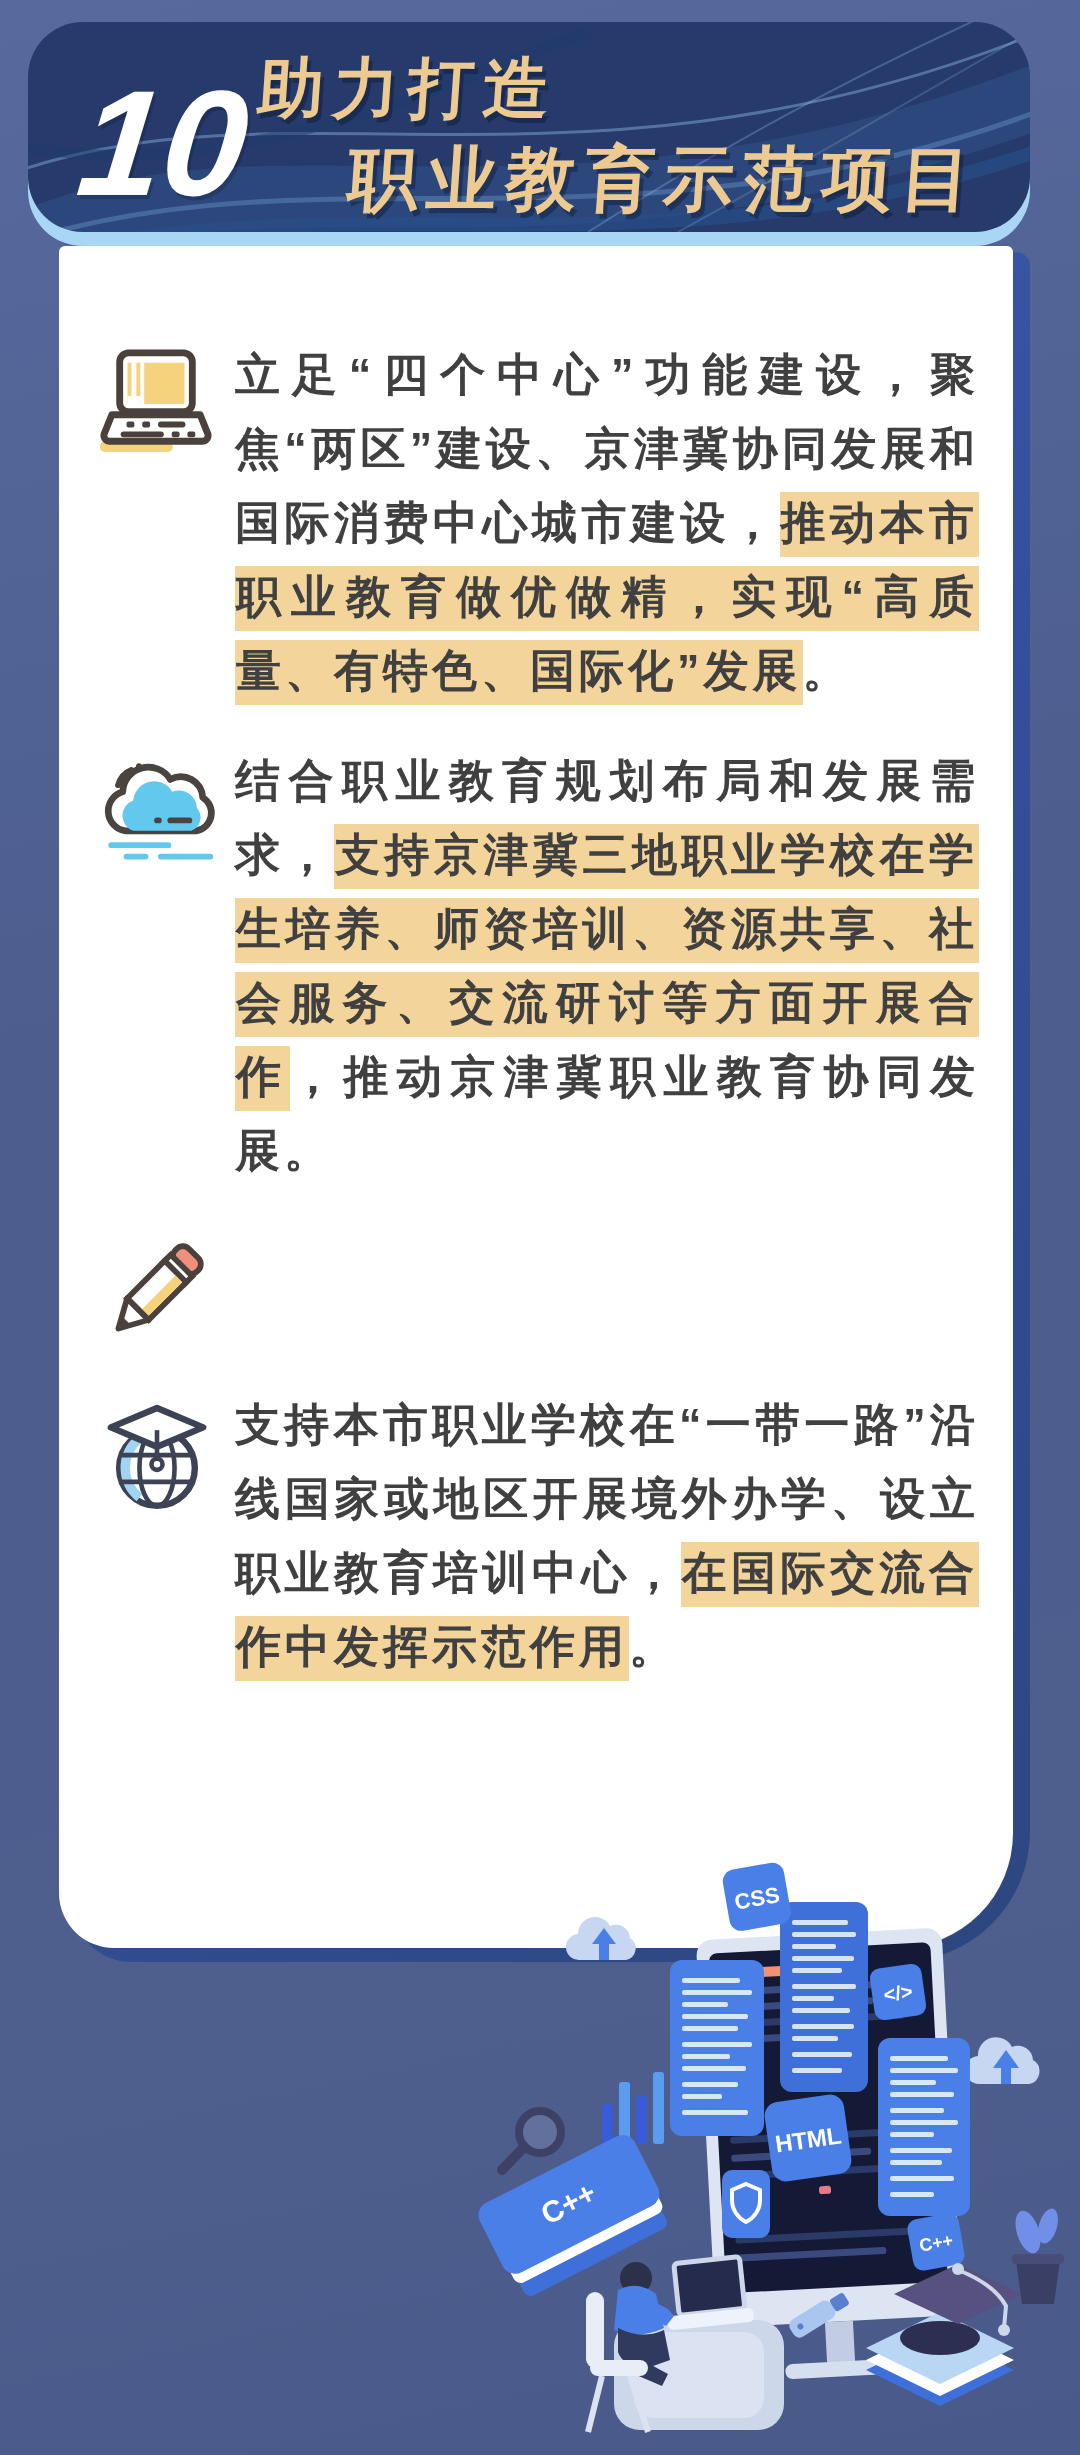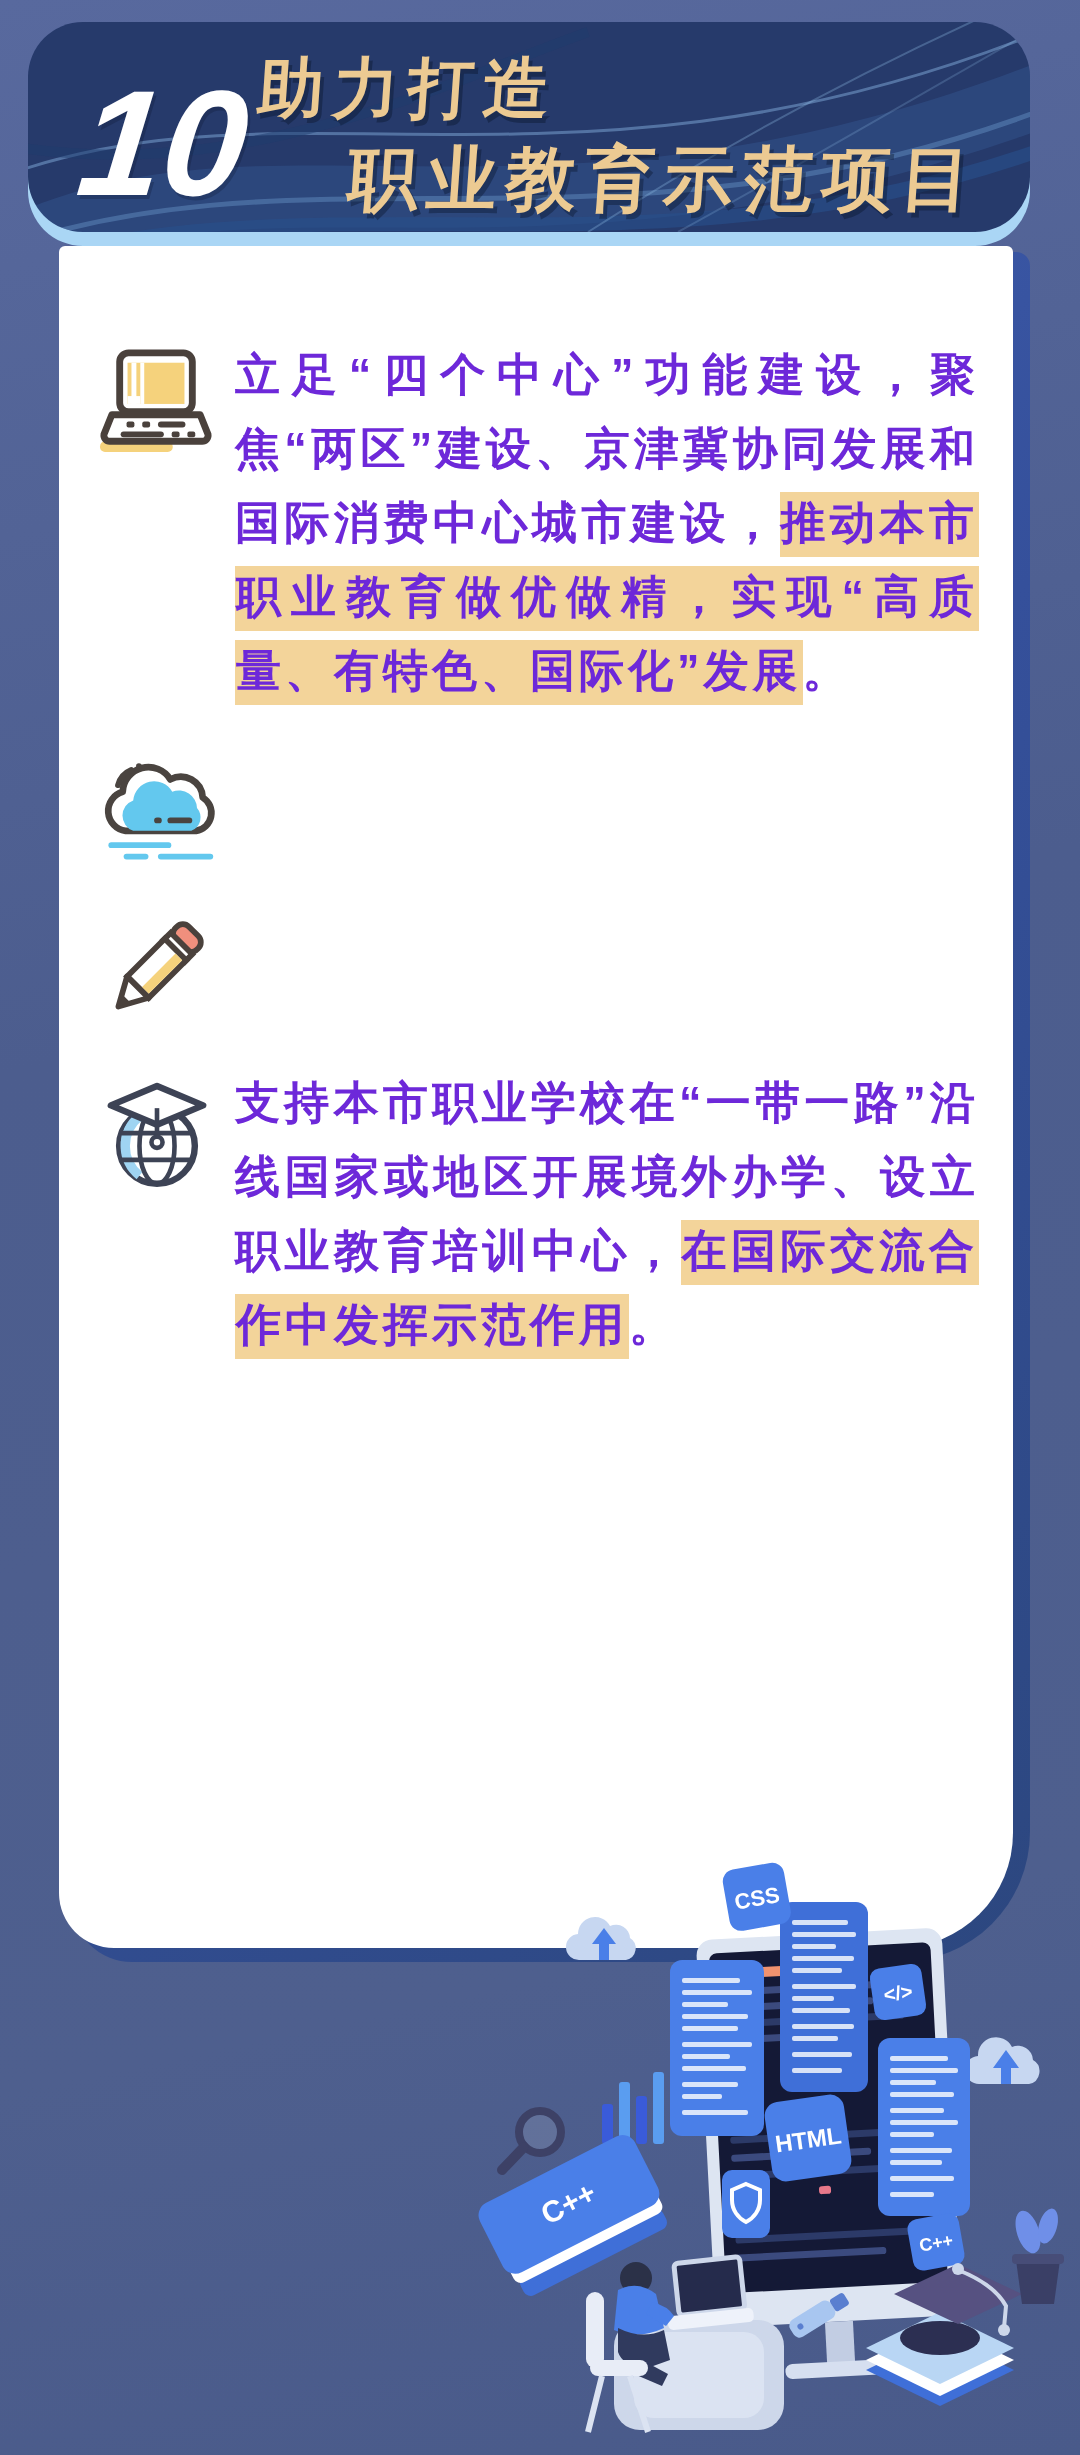--- a/index.html
+++ b/index.html
@@ -39,21 +39,21 @@
 
   .white-card{
     position:absolute;left:59px;top:246px;width:954px;height:1702px;
     background:#ffffff;border-radius:6px 6px 115px 55px;
     box-sizing:border-box;padding:92px 34px 0 24px;
   }
   .para{display:flex;margin-bottom:36px;}
   .icon-cell{flex:0 0 152px;box-sizing:border-box;padding:10px 0 0 14px;}
   .para-text{
     flex:1;margin:0;font-size:45px;line-height:74px;font-weight:bold;
-    color:#6d28d9;letter-spacing:4px;text-align:justify;text-justify:inter-ideograph;
+    color:#404040;letter-spacing:4px;text-align:justify;text-justify:inter-ideograph;
   }
   .para-text .hl{
     background:#f3d49a;padding:5px 1px 9px;
     -webkit-box-decoration-break:clone;box-decoration-break:clone;
   }
   .illustration{position:absolute;left:318px;top:1832px;width:762px;height:623px;z-index:6;}
 </style>
 </head>
 <body>
 
@@ -107,20 +107,21 @@
           <path d="M38,80 a17,17 0 0 1 0,-32 a22,22 0 0 1 41,-9 a19,19 0 0 1 26,17 a15,15 0 0 1 -6,24 z" fill="#63c8ee"></path>
           <path d="M22,32 a24,24 0 0 1 14,-16" stroke="#4a4440" stroke-width="6" fill="none" stroke-linecap="round"></path>
           <circle cx="44" cy="12" r="3" fill="#4a4440"></circle>
           <rect x="60" y="66" width="8" height="6" rx="3" fill="#4a4440"></rect>
           <rect x="74" y="66" width="26" height="6" rx="3" fill="#4a4440"></rect>
           <rect x="12" y="92" width="66" height="6" rx="3" fill="#63c8ee"></rect>
           <rect x="28" y="104" width="26" height="6" rx="3" fill="#63c8ee"></rect>
           <rect x="64" y="104" width="58" height="6" rx="3" fill="#63c8ee"></rect>
         </svg>
       </div>
+      <p class="para-text"><span>结合职业教育规划布局和发展需求，</span><span class="hl">支持京津冀三地职业学校在学生培养、师资培训、资源共享、社会服务、交流研讨等方面开展合作</span><span>，推动京津冀职业教育协同发展。</span></p>
     </div>
 
     <div class="para">
       <div class="icon-cell">
         <svg width="118" height="114" viewBox="0 0 120 120">
           <g transform="rotate(45 60 60)">
             <rect x="44" y="4" width="32" height="20" rx="9" fill="#f08f7d" stroke="#4a413c" stroke-width="6"></rect>
             <rect x="44" y="22" width="32" height="11" fill="#fff" stroke="#4a413c" stroke-width="6"></rect>
             <rect x="44" y="31" width="32" height="56" fill="#fff" stroke="#4a413c" stroke-width="6"></rect>
             <rect x="63" y="34" width="10" height="50" fill="#f5d27c"></rect>

